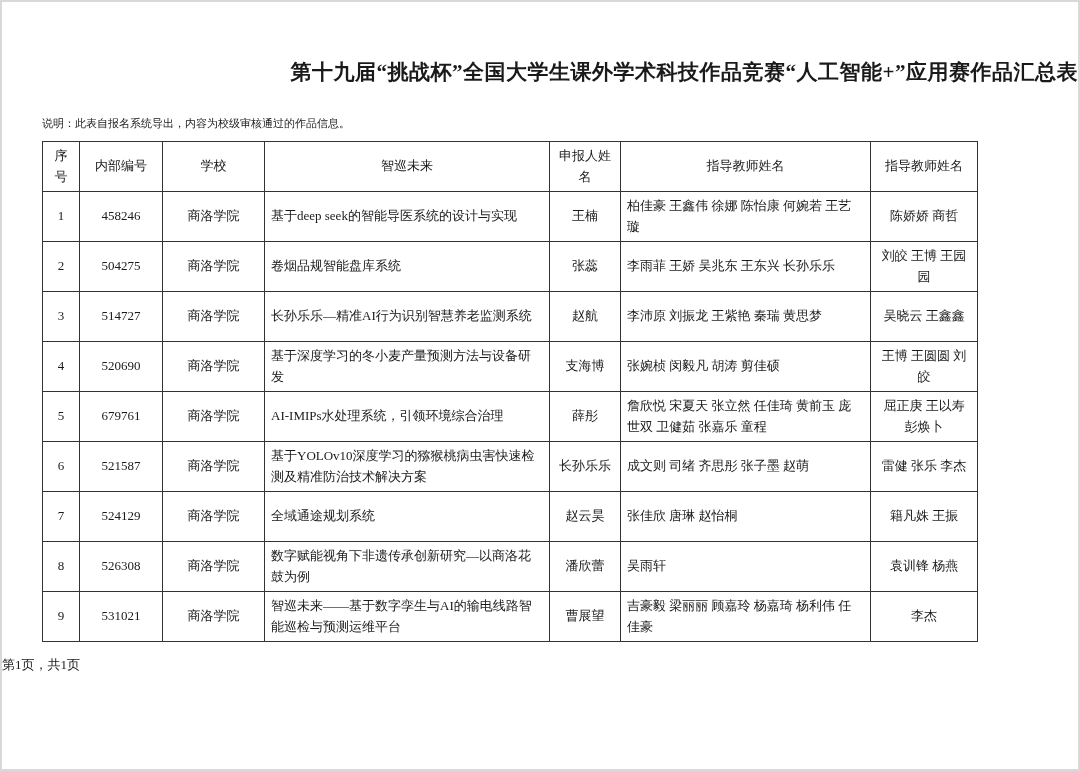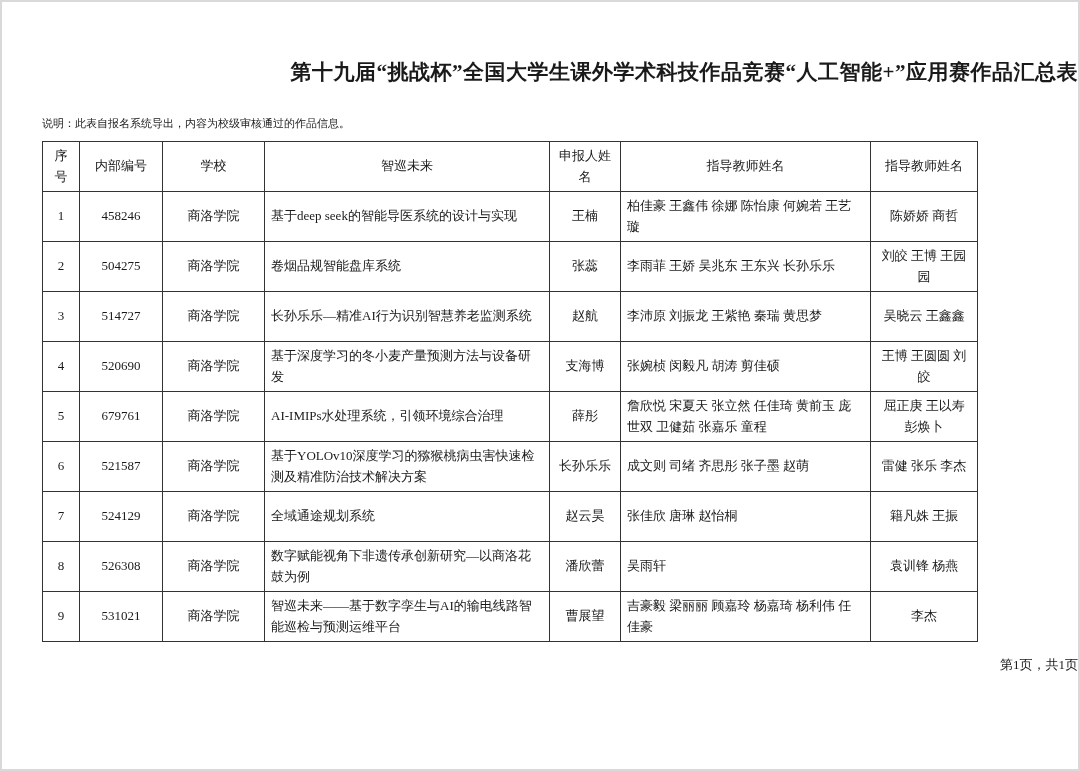--- a/index.html
+++ b/index.html
@@ -42,21 +42,21 @@
     padding: 4px 6px;
     line-height: 1.55;
     font-weight: normal;
   }
   table.works thead th { height: 50px; text-align: center; }
   table.works tbody tr { height: 50px; }
   td.c-center { text-align: center; }
   td.c-left   { text-align: left; padding-left: 10px; padding-right: 10px; }
   .page-footer {
     margin-top: 14px;
-    text-align: right;
+    text-align: left;
     font-size: 13px;
   }
 </style>
 </head>
 <body>
 
 <div class="page">
 
   <div class="doc-title">第十九届“挑战杯”全国大学生课外学术科技作品竞赛“人工智能+”应用赛作品汇总表</div>
 

